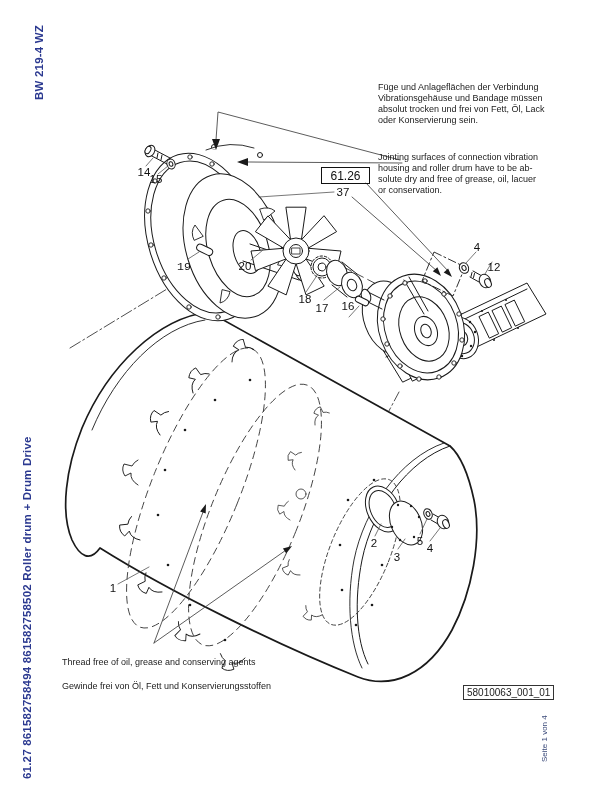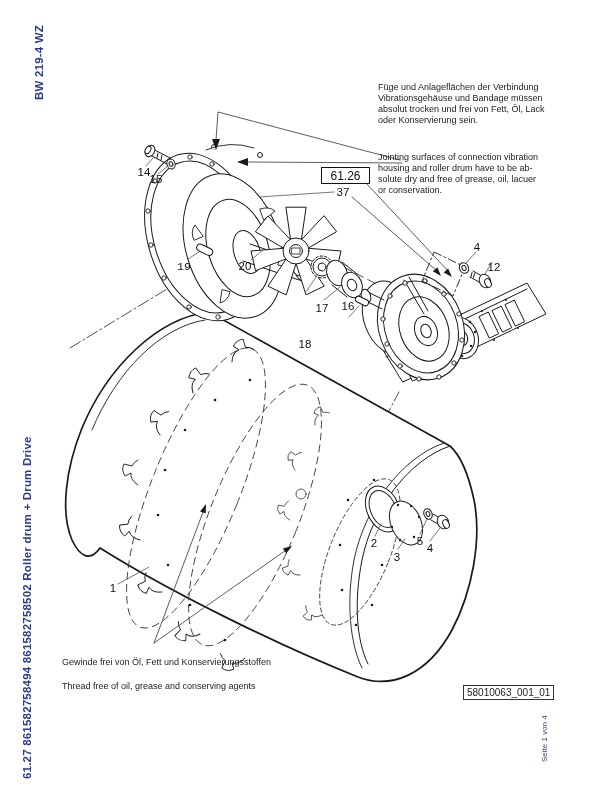--- a/index.html
+++ b/index.html
@@ -339,39 +339,39 @@
     <p>Füge und Anlageflächen der Verbindung
 Vibrationsgehäuse und Bandage müssen
 absolut trocken und frei von Fett, Öl, Lack
 oder Konservierung sein.</p>
     <p>Jointing surfaces of connection vibration
 housing and roller drum have to be ab-
 solute dry and free of grease, oil, lacuer
 or conservation.</p>
   </div>
   <div class="note thread">
+    <p style="margin:0">Thread free of oil, grease and conserving agents</p>
     <p style="margin:0">Gewinde frei von Öl, Fett und Konservierungsstoffen</p>
-    <p style="margin:0">Thread free of oil, grease and conserving agents</p>
   </div>
 
   <div class="ref-box">61.26</div>
 
   <div class="doc-box">58010063_001_01</div>
 
   <div id="labels">
       <div class="part-label" style="left: 113px; top: 588px;">1</div>
       <div class="part-label" style="left: 374px; top: 543px;">2</div>
       <div class="part-label" style="left: 397px; top: 557px;">3</div>
       <div class="part-label" style="left: 430px; top: 548px;">4</div>
       <div class="part-label" style="left: 420px; top: 541px;">5</div>
       <div class="part-label" style="left: 494px; top: 267px;">12</div>
       <div class="part-label" style="left: 477px; top: 247px;">4</div>
       <div class="part-label" style="left: 144px; top: 172px;">14</div>
       <div class="part-label" style="left: 156px; top: 179px;">15</div>
       <div class="part-label" style="left: 348px; top: 306px;">16</div>
       <div class="part-label" style="left: 322px; top: 308px;">17</div>
-      <div class="part-label" style="left: 305px; top: 299px; margin-top: 45px;">18</div>
+      <div class="part-label" style="left: 305px; top: 299px;">18</div>
       <div class="part-label" style="left: 184px; top: 266px; font-family: Liberation Mono, monospace;">19</div>
       <div class="part-label" style="left: 245px; top: 266px;">20</div>
       <div class="part-label" style="left: 343px; top: 192px;">37</div>
     </div>
 
 </div>
 
 </body></html>

